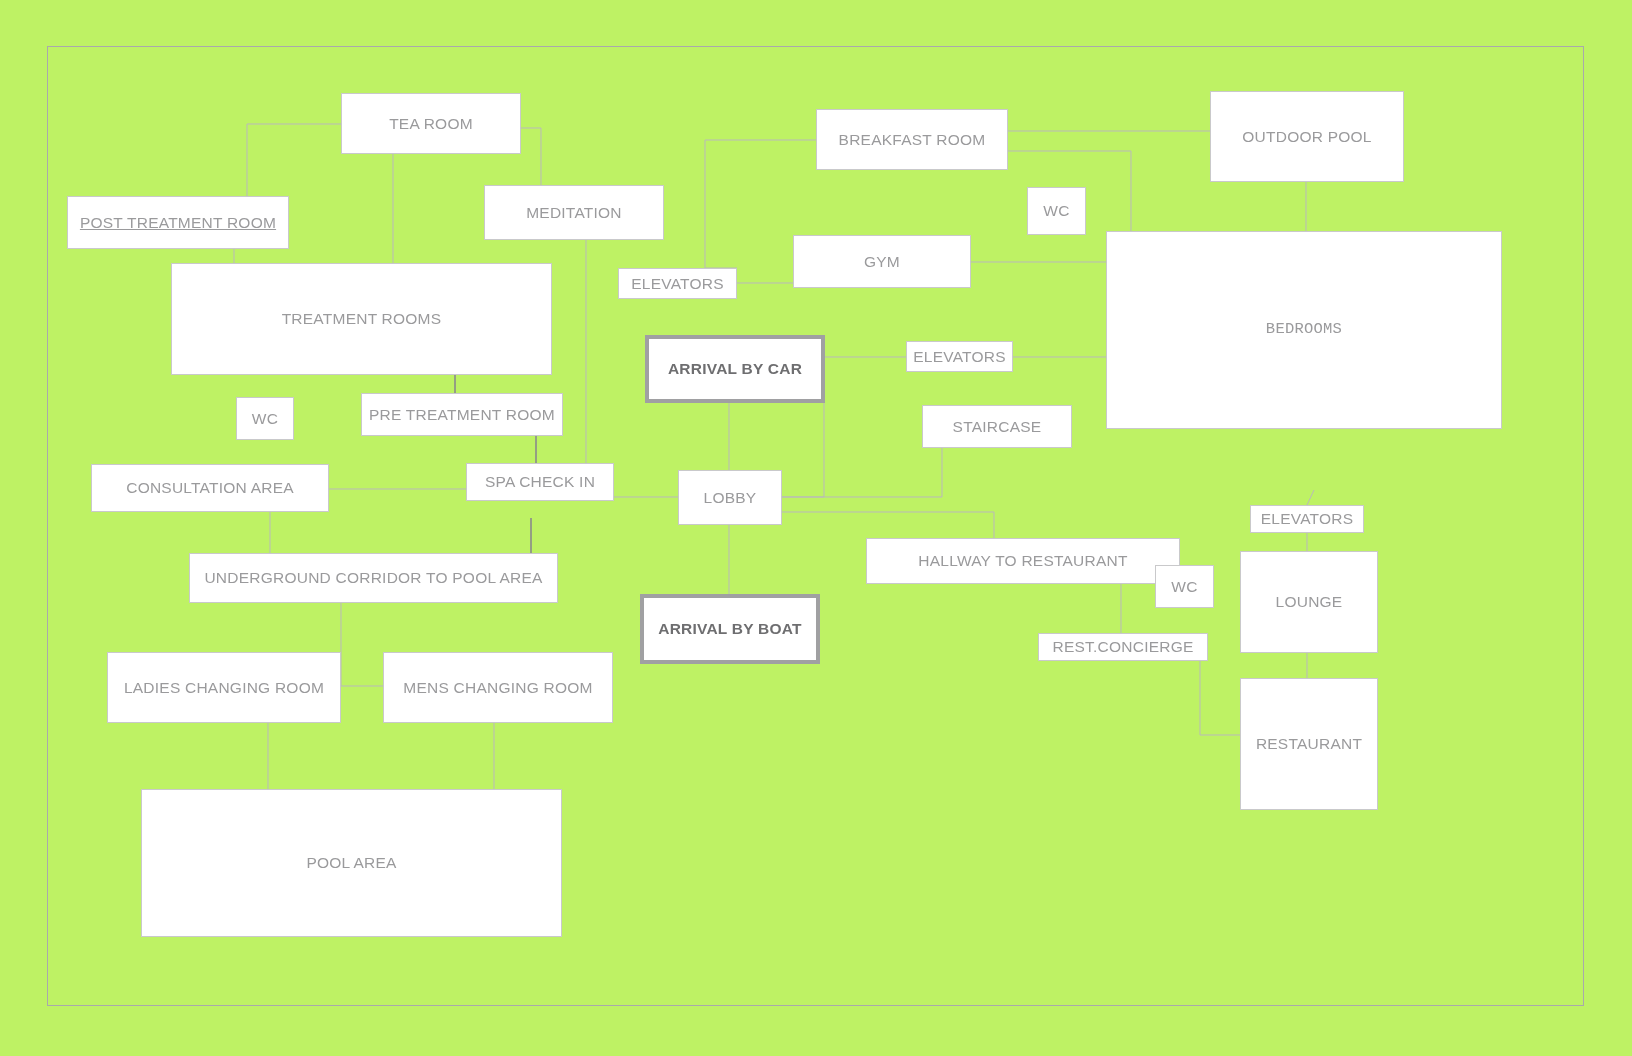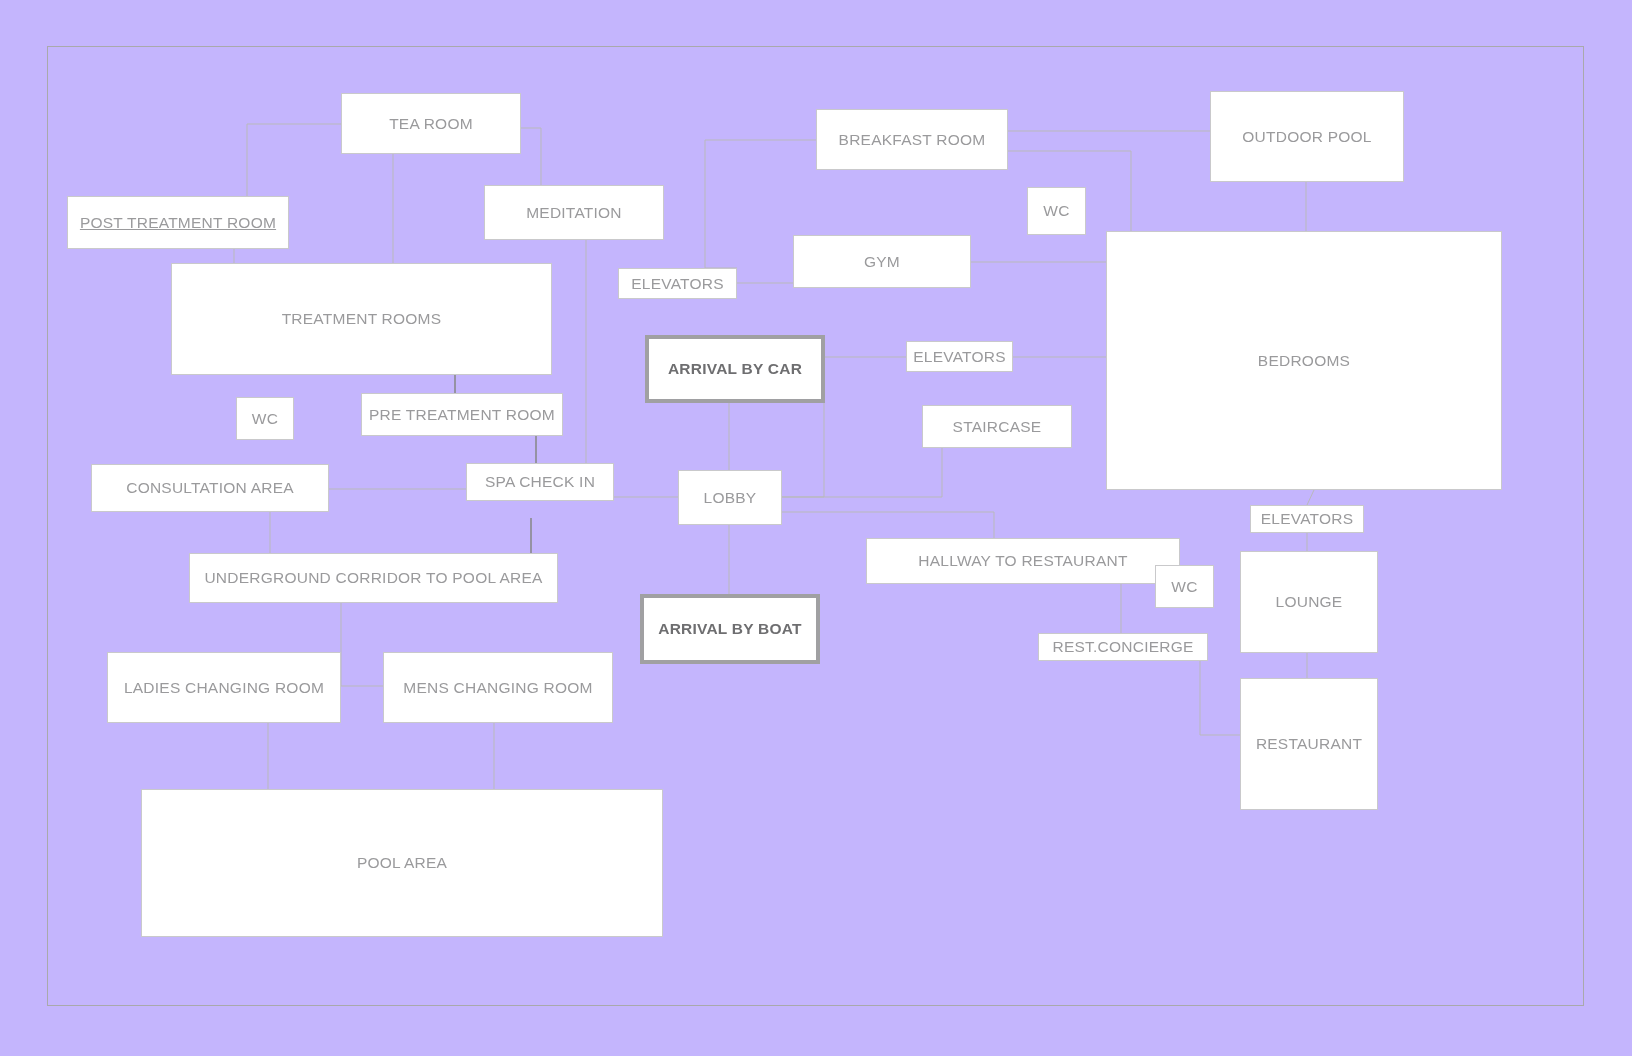--- a/index.html
+++ b/index.html
@@ -10,21 +10,21 @@
   body {
     width: 1632px;
     height: 1056px;
     font-family: "Liberation Sans", sans-serif;
     overflow: hidden;
   }
   #stage {
     position: relative;
     width: 1632px;
     height: 1056px;
-    background: #c4b5fd;
+    background: #bef264;
   }
   #wires {
     position: absolute;
     left: 0;
     top: 0;
     width: 1632px;
     height: 1056px;
   }
   .frame {
     position: absolute;
@@ -127,21 +127,21 @@
     </div>
     <div class="node" style="left: 107px; top: 652px; width: 234px; height: 71px; border-color: rgb(201, 201, 203); color: rgb(154, 154, 156);">
       <span class="lbl">LADIES CHANGING ROOM</span>
     </div>
     <div class="node" style="left: 189px; top: 553px; width: 369px; height: 50px; border-color: rgb(201, 201, 203); color: rgb(154, 154, 156);">
       <span class="lbl">UNDERGROUND CORRIDOR TO POOL AREA</span>
     </div>
     <div class="node" style="left: 383px; top: 652px; width: 230px; height: 71px; border-color: rgb(201, 201, 203); color: rgb(154, 154, 156);">
       <span class="lbl">MENS CHANGING ROOM</span>
     </div>
-    <div class="node" style="left: 141px; top: 789px; width: 522px; height: 148px; border-color: rgb(201, 201, 203); color: rgb(154, 154, 156);">
+    <div class="node" style="left: 141px; top: 789px; width: 421px; height: 148px; border-color: rgb(201, 201, 203); color: rgb(154, 154, 156);">
       <span class="lbl">POOL AREA</span>
     </div>
     <div class="node" style="left: 618px; top: 268px; width: 119px; height: 31px; border-color: rgb(201, 201, 203); color: rgb(154, 154, 156);">
       <span class="lbl">ELEVATORS</span>
     </div>
     <div class="node emph" style="left: 645px; top: 335px; width: 180px; height: 68px; border-color: rgb(160, 160, 162); color: rgb(110, 110, 112);">
       <span class="lbl">ARRIVAL BY CAR</span>
     </div>
     <div class="node" style="left: 678px; top: 470px; width: 104px; height: 55px; border-color: rgb(201, 201, 203); color: rgb(154, 154, 156);">
       <span class="lbl">LOBBY</span>
@@ -154,21 +154,21 @@
     </div>
     <div class="node" style="left: 1027px; top: 187px; width: 59px; height: 48px; border-color: rgb(201, 201, 203); color: rgb(154, 154, 156);">
       <span class="lbl">WC</span>
     </div>
     <div class="node" style="left: 793px; top: 235px; width: 178px; height: 53px; border-color: rgb(201, 201, 203); color: rgb(154, 154, 156);">
       <span class="lbl">GYM</span>
     </div>
     <div class="node" style="left: 1210px; top: 91px; width: 194px; height: 91px; border-color: rgb(201, 201, 203); color: rgb(154, 154, 156);">
       <span class="lbl">OUTDOOR POOL</span>
     </div>
-    <div class="node" style="left: 1106px; top: 231px; width: 396px; height: 259px; border-color: rgb(201, 201, 203); color: rgb(154, 154, 156);">
+    <div class="node" style="left: 1106px; top: 231px; width: 396px; height: 198px; border-color: rgb(201, 201, 203); color: rgb(154, 154, 156); font-family: Liberation Mono, monospace;">
       <span class="lbl">BEDROOMS</span>
     </div>
     <div class="node" style="left: 906px; top: 341px; width: 107px; height: 31px; border-color: rgb(201, 201, 203); color: rgb(154, 154, 156);">
       <span class="lbl">ELEVATORS</span>
     </div>
     <div class="node" style="left: 922px; top: 405px; width: 150px; height: 43px; border-color: rgb(201, 201, 203); color: rgb(154, 154, 156);">
       <span class="lbl">STAIRCASE</span>
     </div>
     <div class="node" style="left: 866px; top: 538px; width: 314px; height: 46px; border-color: rgb(201, 201, 203); color: rgb(154, 154, 156);">
       <span class="lbl">HALLWAY TO RESTAURANT</span>

